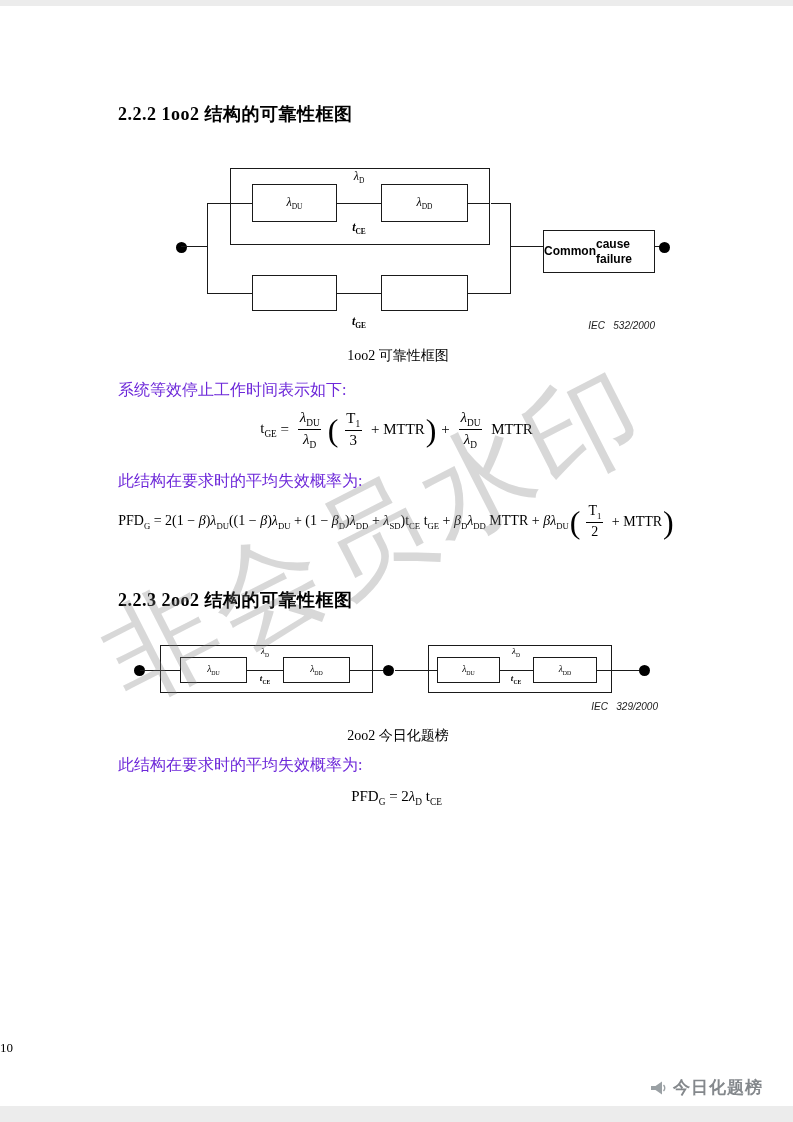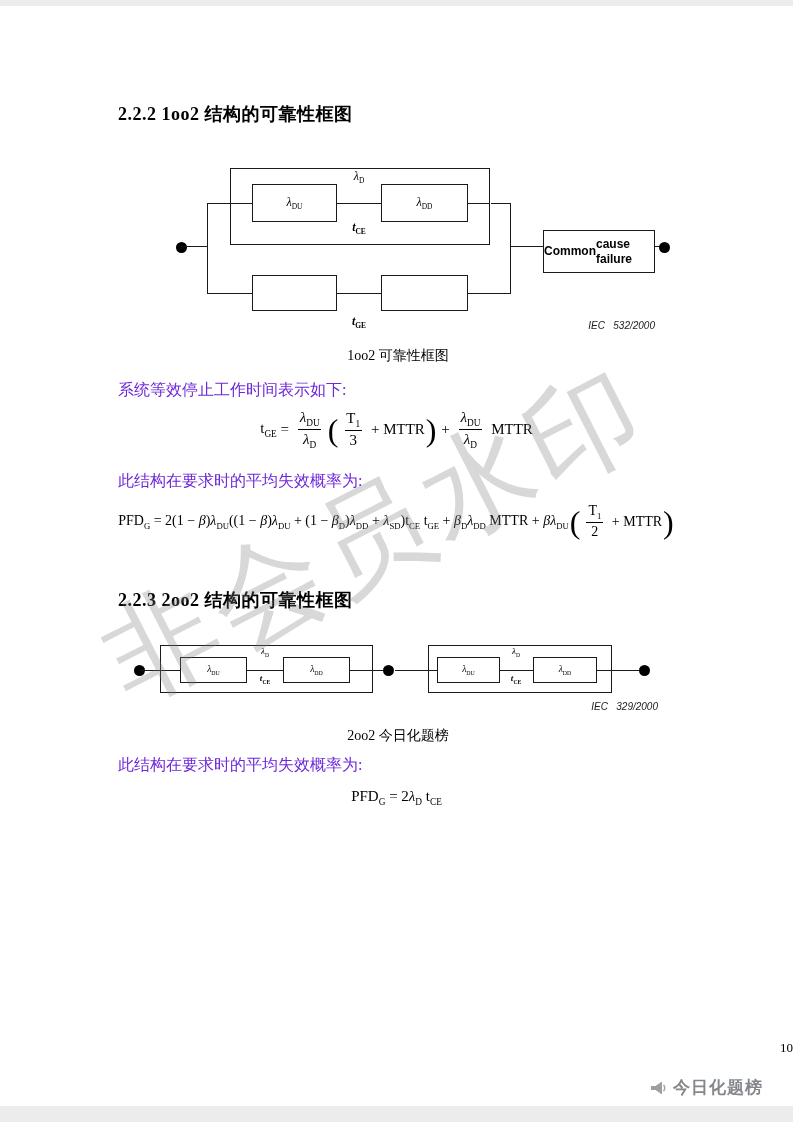--- a/index.html
+++ b/index.html
@@ -3,21 +3,21 @@
 <meta charset="utf-8">
 <style>
   *{margin:0;padding:0;box-sizing:border-box}
   html,body{background:#e9e9e9}
   body{font-family:"Liberation Serif",serif;color:#000}
   .page{position:relative;width:793px;height:1122px;background:#fff;margin:0 auto;overflow:hidden}
   .strip{position:absolute;left:0;width:100%;background:#ececec}
   .h2{position:absolute;left:118px;font-size:18px;font-weight:bold;letter-spacing:.5px}
   .para{position:absolute;left:118px;font-size:16px;color:#6d28d9}
   .caption{position:absolute;left:118px;width:560px;text-align:center;font-size:14px}
-  .pageno{position:absolute;left:0;width:100%;text-align:right;font-size:13px}
+  .pageno{position:absolute;left:0;width:100%;text-align:left;font-size:13px}
   
   .diagram{position:absolute}
   .dline{position:absolute;background:#1a1a1a}
   .dbox{position:absolute;border:1px solid #1a1a1a;background:#fff}
   .dot{position:absolute;width:11px;height:11px;border-radius:50%;background:#000}
   .lbox{display:flex;align-items:center;justify-content:center}
   .dlabel{position:absolute;text-align:center;font-size:12px}
   .dlabel2{position:absolute;text-align:center;font-size:9px}
   .bold{font-weight:bold}
   .it{font-style:italic}

